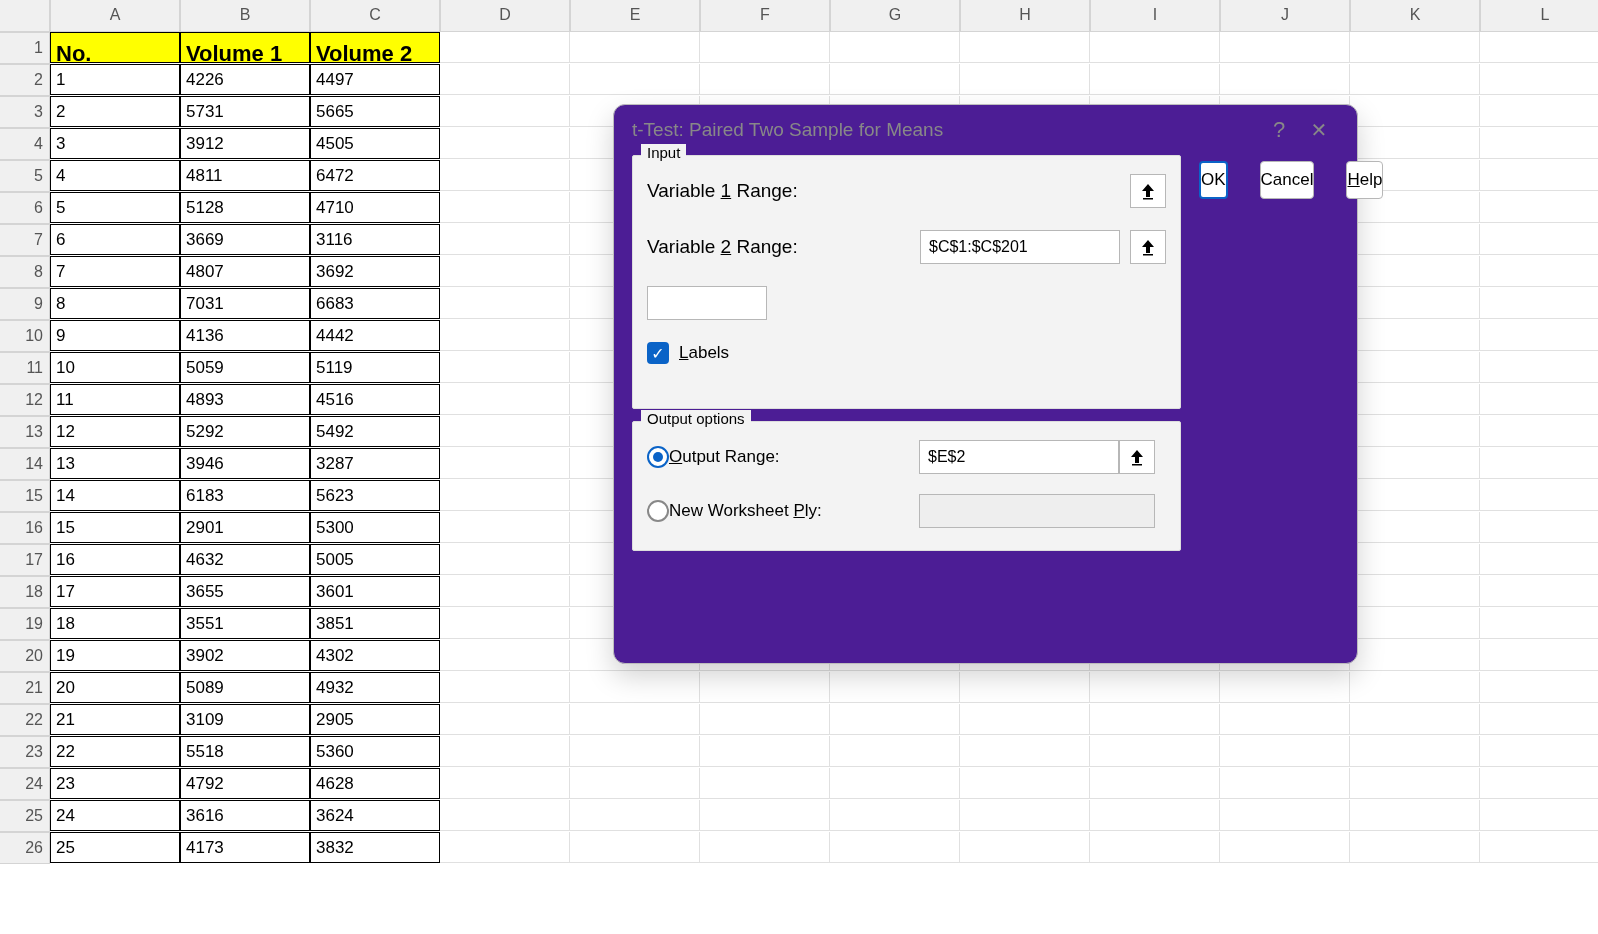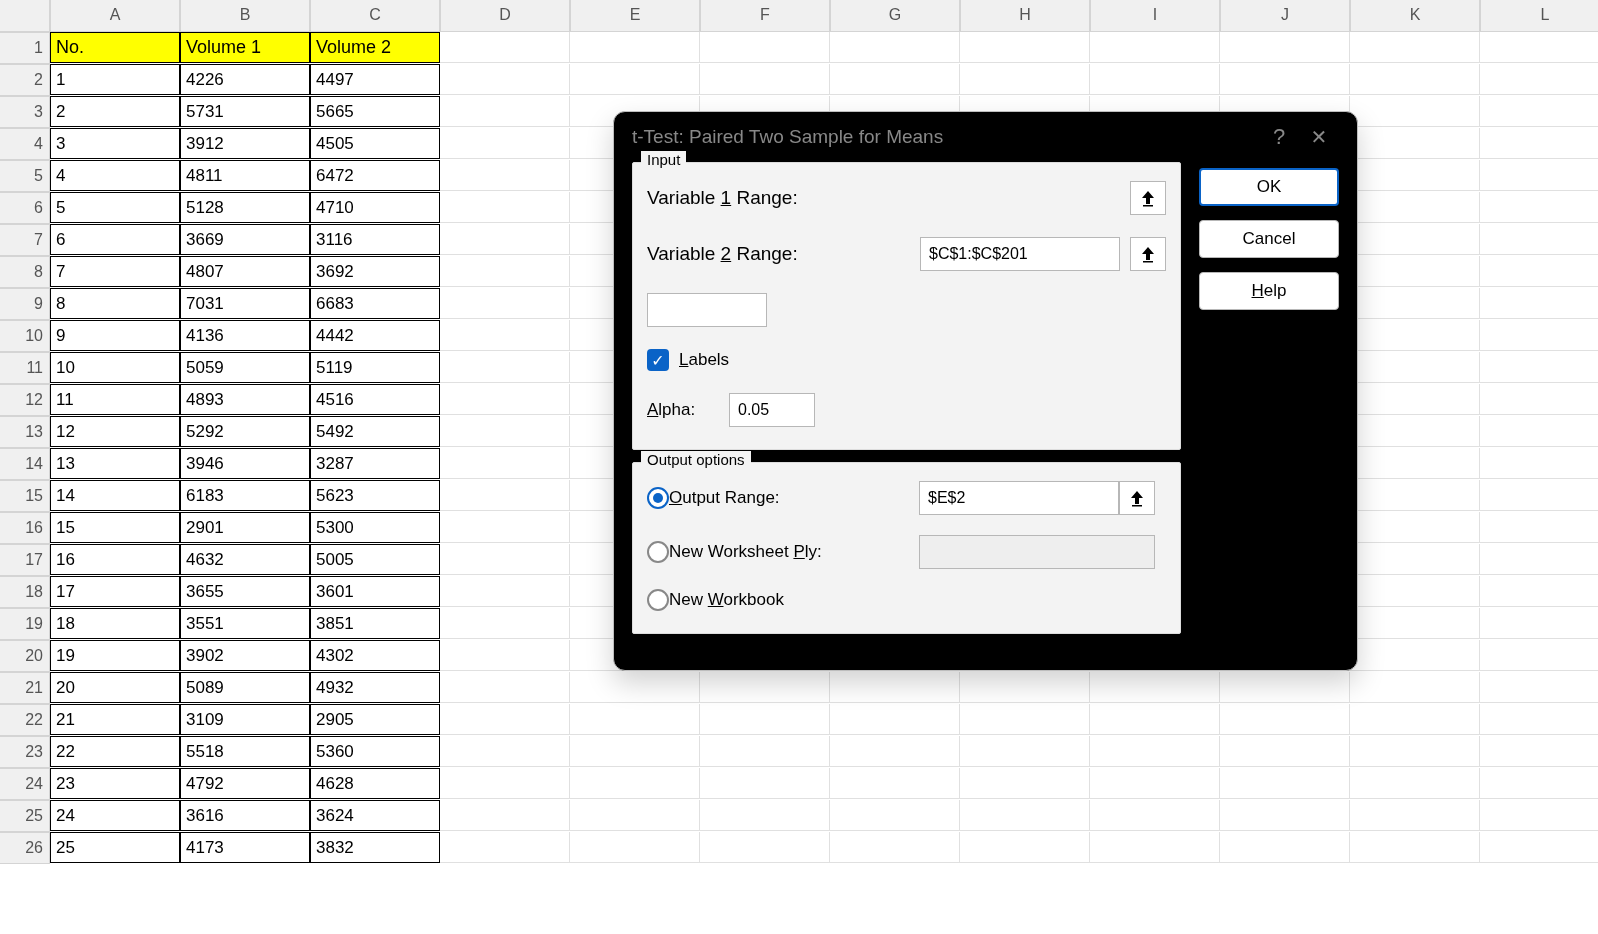--- a/index.html
+++ b/index.html
@@ -56,36 +56,36 @@
     border: 1px solid #000;
     background: #fff;
     height: 31px;
     line-height: 29px;
     padding: 0 5px;
     font-size: 17px;
   }
   .header-cell {
     border: 1px solid #000;
     background: #ffff00;
-    font-weight: normal;
+    font-weight: bold;
     height: 31px;
     line-height: 29px;
-    padding: 0 5px;
-    font-size: 18px;
+    padding: 6px 5px;
+    font-size: 22px;
   }
   .row-header.first { height: 32px; }
 
   
   .dialog {
     position: absolute;
-    top: 111px;
+    top: 104px;
     left: 613px;
     width: 745px;
     height: 560px;
-    background: #000000;
+    background: #4c1d95;
     border: 1px solid #bdbdbd;
     border-radius: 12px;
     box-shadow: 0 12px 28px rgba(0,0,0,0.18);
     font-size: 17px;
   }
   .dialog-titlebar {
     height: 50px;
     display: flex;
     align-items: center;
     padding: 0 18px;
@@ -94,21 +94,21 @@
   }
   .dialog-titlebar .title { flex: 1; }
   .dialog-titlebar .help-icon { width: 40px; text-align: center; color: #888; font-size: 22px; cursor: pointer; }
   .dialog-titlebar .close-icon { width: 40px; text-align: center; color: #888; font-size: 20px; cursor: pointer; }
   .dialog-body {
     display: flex;
     padding: 0 18px 18px 18px;
     gap: 18px;
   }
   .dialog-left { flex: 1; }
-  .dialog-right { width: 140px; display: flex; flex-direction: column; gap: 14px; padding-top: 6px;}
+  .dialog-right { width: 140px; display: flex; flex-direction: row; gap: 32px; padding-top: 6px;}
   .group {
     border: 1px solid #ddd;
     border-radius: 2px;
     padding: 18px 14px 22px 14px;
     position: relative;
     margin-bottom: 12px;
     background: #f3f3f3;
   }
   .group-title {
     position: absolute;
@@ -593,24 +593,20 @@
 
         <div class="field-row">
           <input class="field-input medium" value="" style="">
         </div>
 
         <div class="checkbox-row">
           <div class="checkbox">✓</div>
           <div><span class="underline-accesskey">L</span>abels</div>
         </div>
 
-        <div class="field-row">
-          <div style="width:72px;"><span class="underline-accesskey">A</span>lpha:</div>
-          <input class="field-input small" value="0.05" style="">
-        </div>
       </div>
 
       <div class="group">
         <div class="group-title">Output options</div>
 
         <div class="radio-row">
           <div class="radio selected"></div>
           <div class="radio-label"><span class="underline-accesskey">O</span>utput Range:</div>
           <input class="field-input" value="$E$2" style="">
           <div class="range-picker">
@@ -620,24 +616,20 @@
               </svg>
           </div>
         </div>
 
         <div class="radio-row">
           <div class="radio"></div>
           <div class="radio-label">New Worksheet <span class="underline-accesskey">P</span>ly:</div>
           <input class="field-input disabled" style="width: 236px;" disabled="" value="">
         </div>
 
-        <div class="radio-row">
-          <div class="radio"></div>
-          <div>New <span class="underline-accesskey">W</span>orkbook</div>
-        </div>
       </div>
     </div>
 
     <div class="dialog-right">
       <button class="btn primary">OK</button>
       <button class="btn">Cancel</button>
       <button class="btn"><span class="underline-accesskey">H</span>elp</button>
     </div>
   </div>
 </div>

